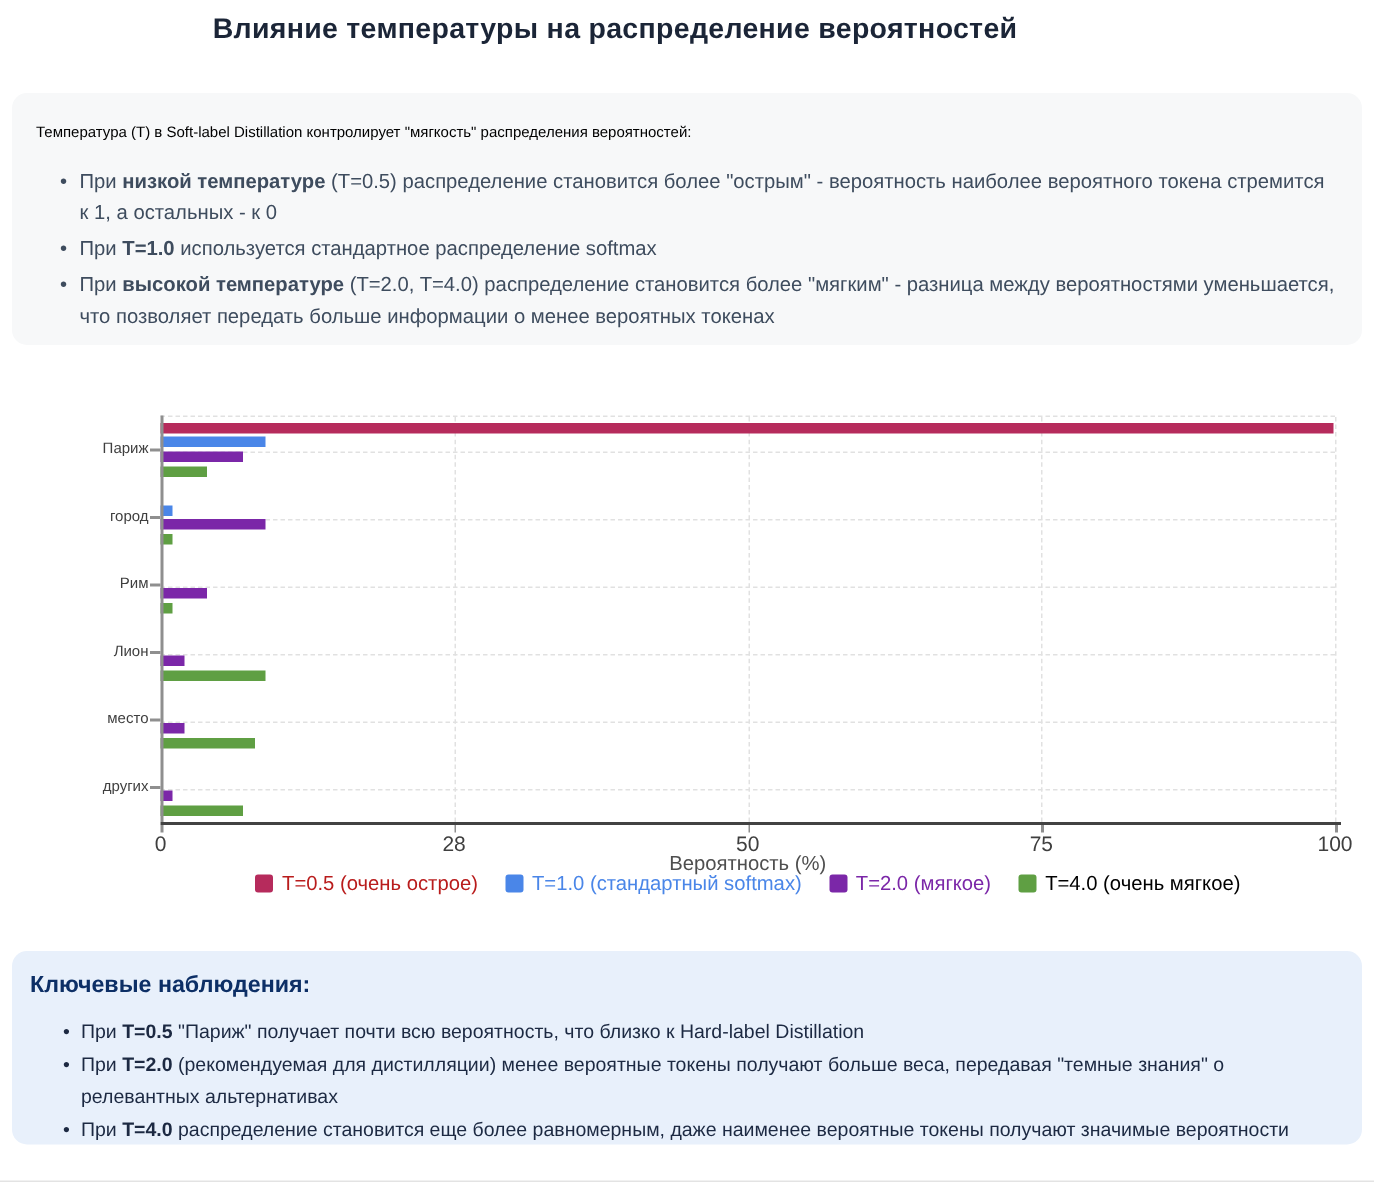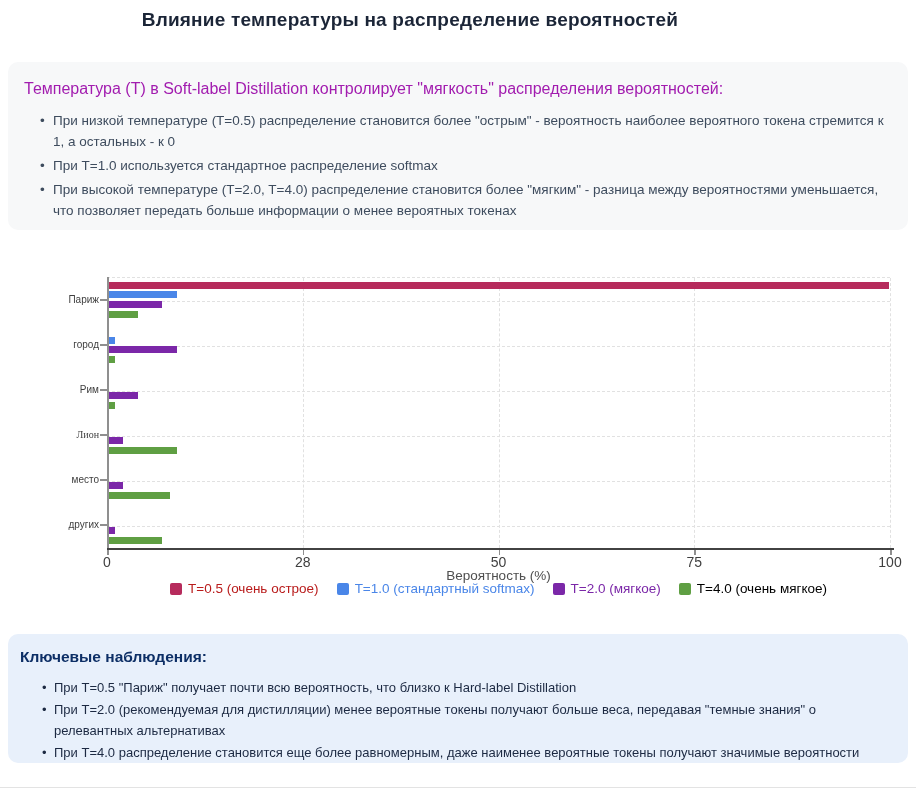--- a/index.html
+++ b/index.html
@@ -5,26 +5,26 @@
   * { margin:0; padding:0; box-sizing:border-box; }
   html,body { width:916px; height:789px; background:#ffffff; overflow:hidden;
               font-family:"Liberation Sans", sans-serif; }
   #page { position:relative; width:916px; height:789px; background:#fff; }
 
   .page-title { position:absolute; top:9px; left:0; width:820px; text-align:center;
                 font-size:19px; font-weight:700; color:#1b2537; letter-spacing:.2px; }
 
   .card { position:absolute; left:8px; width:900px; border-radius:10px; }
   .intro-card { top:62px; height:168px; background:#f7f8f9; padding:16px 18px 0 16px; }
-  .intro-lead { font-size:16px; color:#a21caf; line-height:21px; }
+  .intro-lead { font-size:10px; color:#000000; line-height:21px; }
   .bullets { list-style:none; margin-top:11px; }
   .bullets li { position:relative; padding-left:29px; font-size:13.5px; color:#3e4c5e;
                 line-height:21px; margin-bottom:3px; }
   .bullets li::before { content:"•"; position:absolute; left:16px; top:0; color:#3e4c5e; }
-  .bullets b { font-weight:400; }
+  .bullets b { font-weight:700; }
 
   
   #chart { position:absolute; left:0; top:240px; width:916px; height:380px; }
   #plot  { position:absolute; left:107px; top:37px; width:783px; height:271px;
            border-top:1px dashed #e1e1e1; }
   .vgrid { position:absolute; top:0; height:100%; width:0; border-left:1px dashed #e1e1e1; }
   .hgrid { position:absolute; left:0; width:100%; height:0; border-top:1px dashed #e1e1e1; }
   .bar   { position:absolute; left:0; height:7px; }
   .y-axis-line { position:absolute; left:107px; top:37px; width:2px; height:271px;
                  background:#8f8f8f; z-index:3; }
@@ -101,21 +101,21 @@
     <div class="y-axis-line"></div>
     <div class="x-axis-line"></div>
     <div class="x-axis-title">Вероятность (%)</div>
     <div id="labels">
         <div class="cat-label" style="left: 4px; top: 50.5833px;">Париж</div>
         <div class="ytick" style="top: 58.5833px;"></div>
         <div class="cat-label" style="left: 4px; top: 95.75px;">город</div>
         <div class="ytick" style="top: 103.75px;"></div>
         <div class="cat-label" style="left: 4px; top: 140.917px;">Рим</div>
         <div class="ytick" style="top: 148.917px;"></div>
-        <div class="cat-label" style="left: 4px; top: 186.083px; font-family: Liberation Serif, serif;">Лион</div>
+        <div class="cat-label" style="left: 4px; top: 186.083px;">Лион</div>
         <div class="ytick" style="top: 194.083px;"></div>
         <div class="cat-label" style="left: 4px; top: 231.25px;">место</div>
         <div class="ytick" style="top: 239.25px;"></div>
         <div class="cat-label" style="left: 4px; top: 276.417px;">других</div>
         <div class="ytick" style="top: 284.417px;"></div>
         <div class="xtick" style="left: 107px;"></div>
         <div class="x-tick-label" style="left: 85px;">0</div>
         <div class="xtick" style="left: 302.75px;"></div>
         <div class="x-tick-label" style="left: 280.75px;">28</div>
         <div class="xtick" style="left: 498.5px;"></div>

